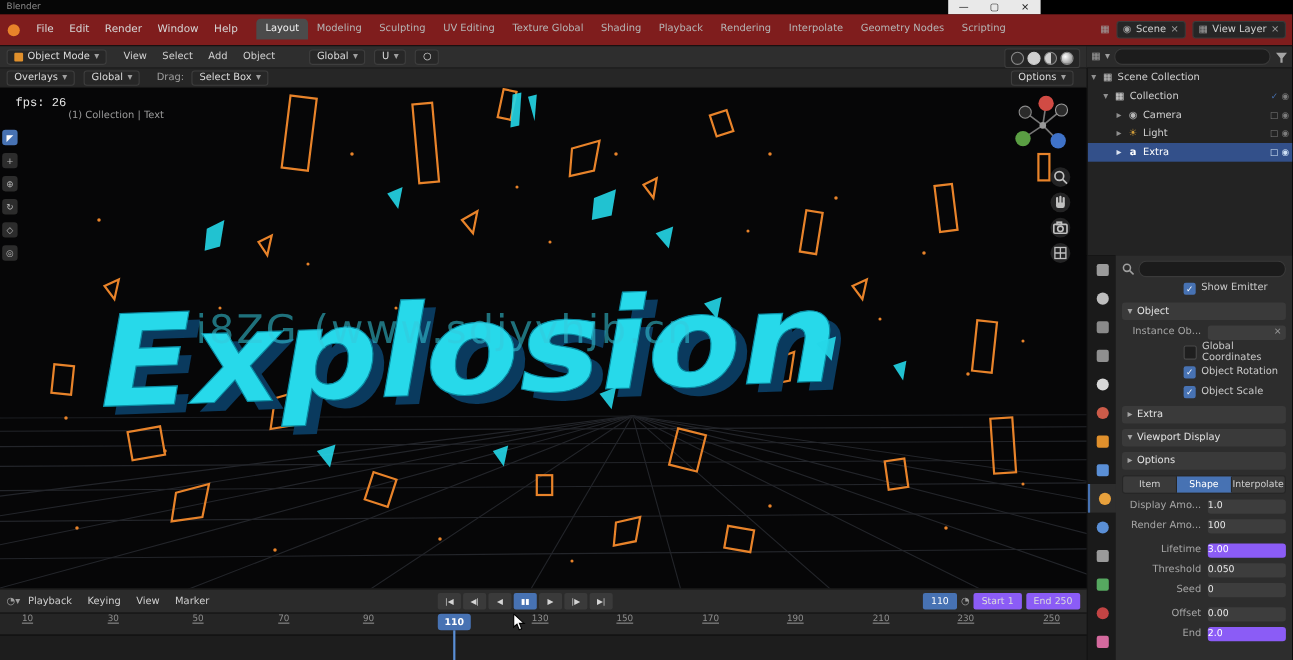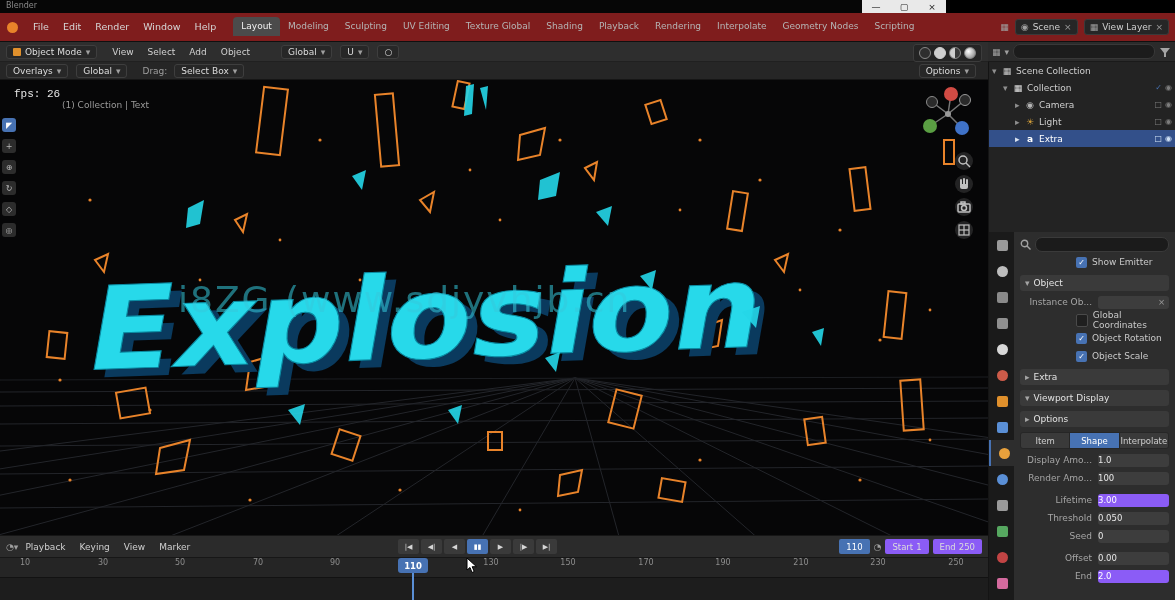--- a/index.html
+++ b/index.html
@@ -96,21 +96,21 @@
   .tmenu{padding:0 7px;font-size:9px;color:#cfcfcf;}
   .transport{position:absolute;left:398px;top:3px;display:flex;gap:2px;}
   .tbtn{min-width:17px;height:15px;background:#3a3a3a;border-radius:2px;color:#d5d5d5;
         display:flex;align-items:center;justify-content:center;font-size:7px;padding:0 2px;}
   .tbtn.active{background:#4772b3;color:#fff;}
   .tlr{position:absolute;right:6px;top:3px;display:flex;gap:4px;align-items:center;}
   .tlbox{height:15px;background:#8b5cf6;border-radius:2px;color:#dcdcdc;display:flex;
          align-items:center;justify-content:center;font-size:8.5px;padding:0 7px;gap:3px;}
   .tlbox.accent{background:#4772b3;color:#fff;}
   .ruler{background:#252525;border-top:1px solid #171717;}
-  .tick{position:absolute;top:0;transform:translateX(-50%);font-size:8px;color:#8d8d8d;}
+  .tick{position:absolute;top:0;transform:translateX(-50%);font-size:8px;color:#8d8d8d;text-decoration:underline;}
   .tracks{background:#1d1d1d;border-top:1px solid #121212;}
   .playheadline{background:#5a8fd6;}
   .playheadbadge{background:#4772b3;color:#fff;font-size:8.5px;font-weight:bold;border-radius:3px;
                  display:flex;align-items:center;justify-content:center;}
 </style>
 </head>
 <body>
 
 <div class="titlebar abs" style="left:0;top:0;width:946px;height:13px">
   <span class="apptitle">Blender</span>

